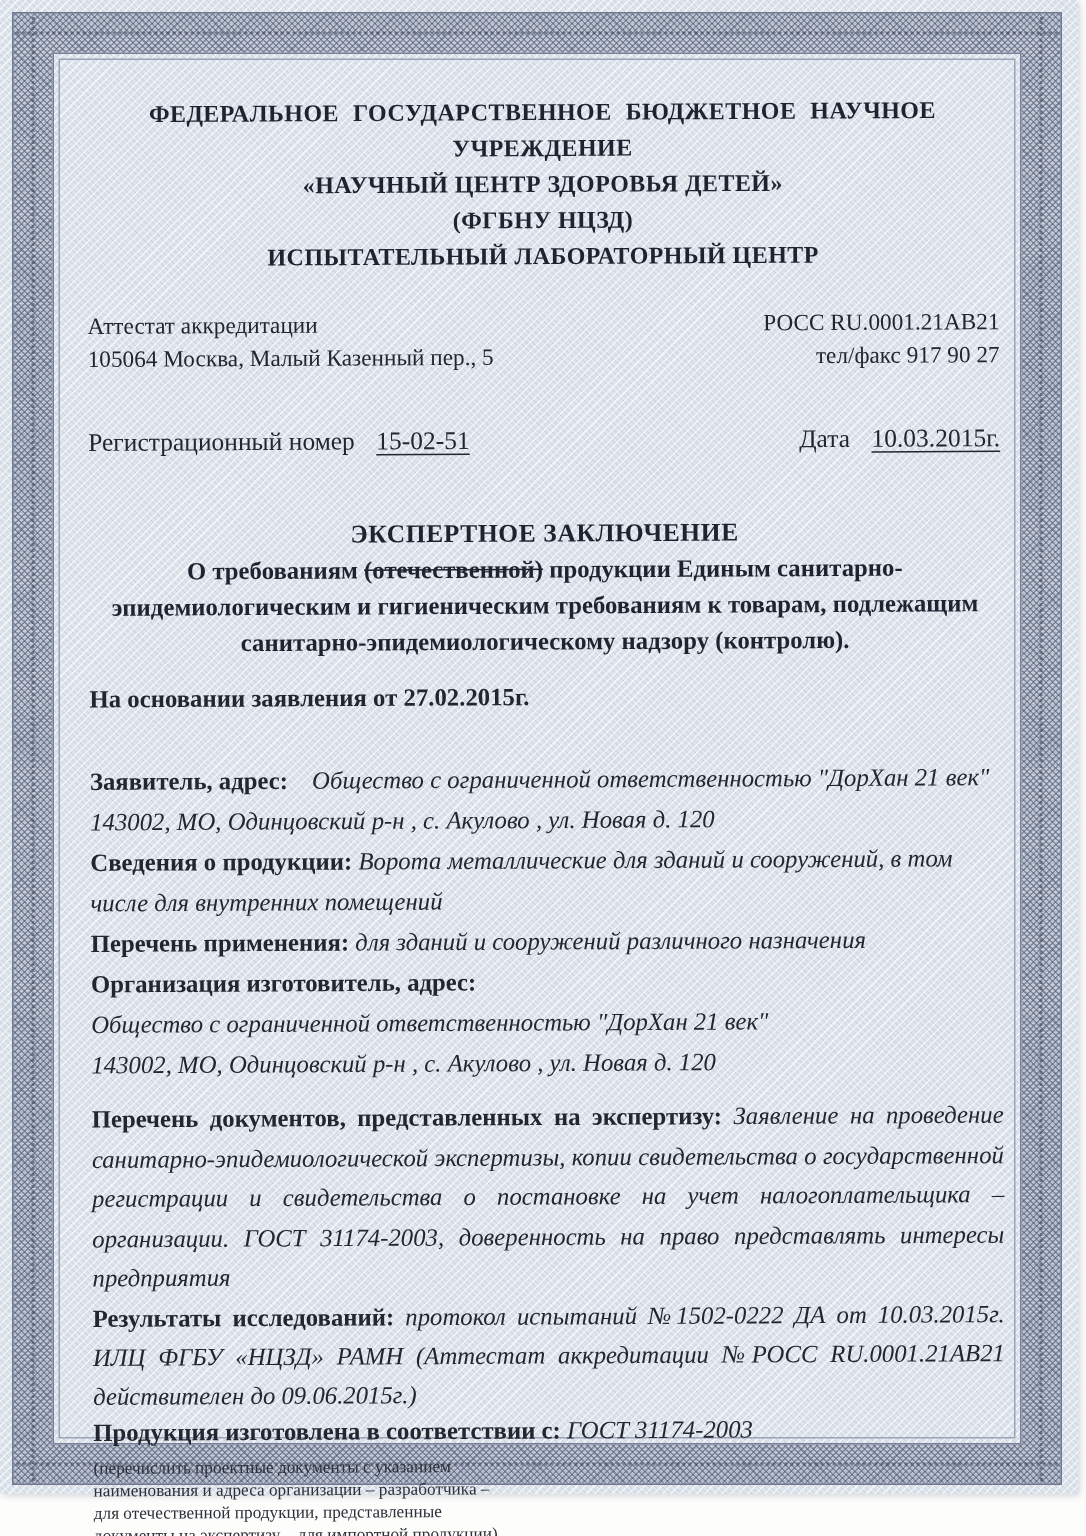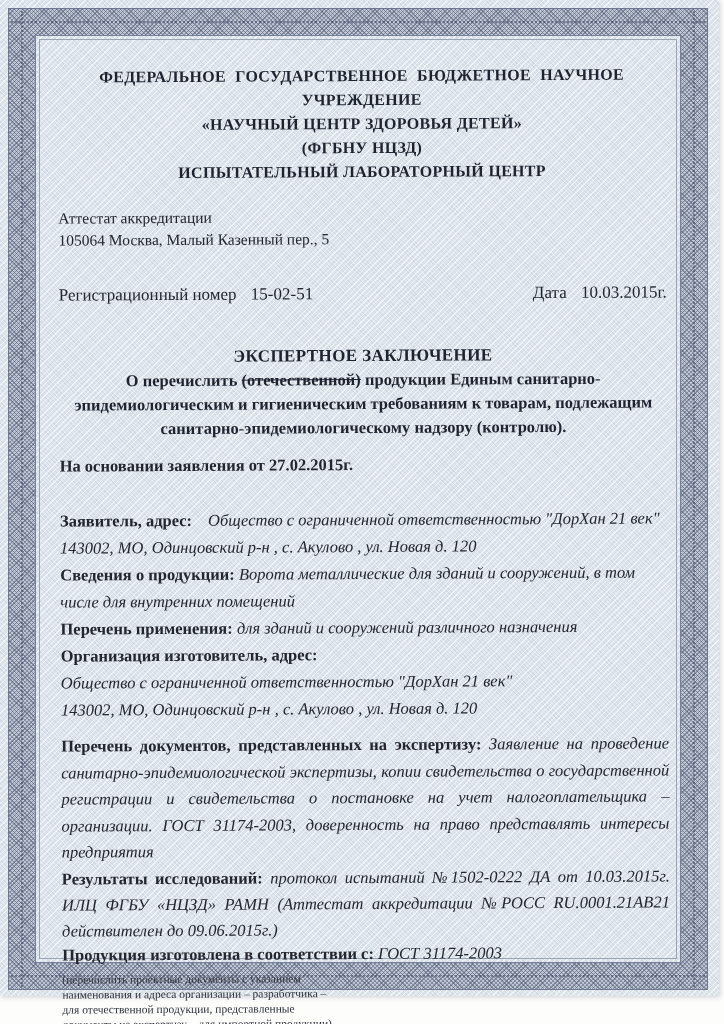--- a/index.html
+++ b/index.html
@@ -38,21 +38,21 @@
   
   .content{
     position:absolute;left:60px;top:40px;width:608px;
     transform:rotate(-0.3deg);
   }
   .header{margin-top:24px;text-align:center;font-weight:bold;font-size:16px;line-height:24px;letter-spacing:0.3px;color:#1f2330;}
   .h1w{word-spacing:5px;}
   .acc{display:flex;justify-content:space-between;margin-top:22px;font-size:15.5px;line-height:22px;}
   .acc-right{text-align:right;}
   .reg{display:flex;justify-content:space-between;align-items:baseline;margin-top:34px;font-size:17px;}
-  .und{text-underline-offset:3px;}
+  .und{text-decoration:underline;text-underline-offset:3px;}
   .sp-l{margin-left:10px;}
   .title-block{margin-top:40px;text-align:center;font-weight:bold;color:#1f2330;}
   .t-head{font-size:17px;letter-spacing:0.4px;line-height:24px;}
   .t-line{font-size:16.5px;line-height:24px;}
   .struck{text-decoration:line-through;}
   .basis{display:flex;justify-content:space-between;margin-top:14px;font-weight:bold;font-size:16.5px;line-height:22px;}
   p{margin:0;}
   .fields{margin-top:30px;font-size:16.5px;line-height:27px;}
   .fields b{font-weight:bold;}
   .fields i{font-style:italic;}
@@ -89,38 +89,40 @@
         <div>(ФГБНУ НЦЗД)</div>
         <div>ИСПЫТАТЕЛЬНЫЙ ЛАБОРАТОРНЫЙ ЦЕНТР</div>
       </div>
 
       <div class="acc">
         <div class="acc-left">
           <div>Аттестат аккредитации</div>
           <div>105064 Москва,  Малый Казенный пер., 5</div>
         </div>
         <div class="acc-right">
+          <div>РОСС RU.0001.21АВ21</div>
+          <div>тел/факс 917 90 27</div>
         </div>
       </div>
 
       <div class="reg">
         <div>
           <span>Регистрационный номер</span>
           <span class="und sp-l">15-02-51</span>
         </div>
         <div>
           <span>Дата</span>
           <span class="und sp-l">10.03.2015г.</span>
         </div>
       </div>
 
       <div class="title-block">
         <div class="t-head">ЭКСПЕРТНОЕ ЗАКЛЮЧЕНИЕ</div>
         <div class="t-line">
-          <span>О перечислить </span><span class="struck">(отечественной)</span><span> продукции Единым санитарно-</span>
+          <span>О требованиям </span><span class="struck">(отечественной)</span><span> продукции Единым санитарно-</span>
         </div>
         <div class="t-line">эпидемиологическим и гигиеническим требованиям к товарам, подлежащим</div>
         <div class="t-line">санитарно-эпидемиологическому надзору (контролю).</div>
       </div>
 
       <div class="basis">
         <div>На основании заявления от 27.02.2015г.</div>
       </div>
 
       <div class="fields">

